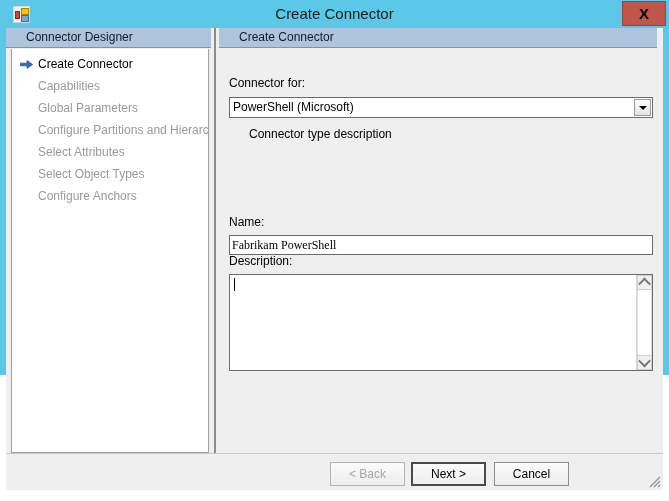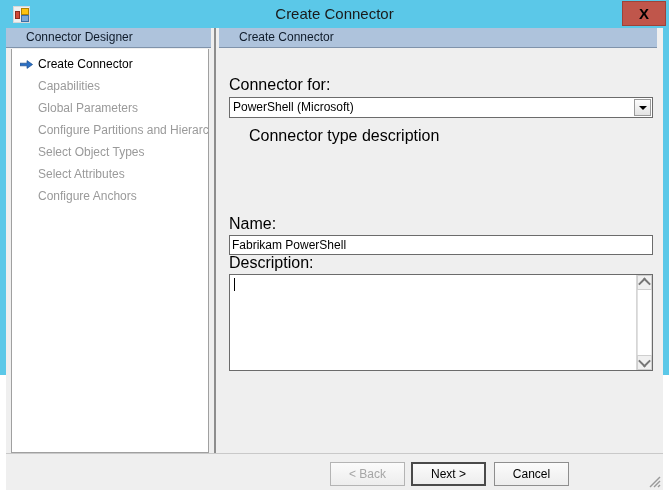--- a/index.html
+++ b/index.html
@@ -178,21 +178,21 @@
   .main-body {
     position: absolute;
     left: 0; top: 21px;
     width: 438px;
     height: 404px;
     background: #EFEFEF;
   }
 
   .field-label {
     position: absolute;
-    font-size: 16px;
+    font-size: 12px;
     color: #000000;
     white-space: nowrap;
   }
 
   
   .combobox {
     position: absolute;
     left: 10px;
     top: 48px;
     width: 424px;
@@ -240,21 +240,21 @@
     top: 186px;
     width: 424px;
     height: 20px;
     background: #ffffff;
     border: 1px solid #6b6b6b;
     box-sizing: border-box;
     padding: 0 2px;
     line-height: 18px;
     font-size: 12px;
     color: #000000;
-    font-family: Liberation Sans, sans-serif;
+    font-family: Liberation Serif, serif;
     outline: none;
     cursor: text;
     white-space: nowrap;
     overflow: hidden;
   }
 
   
   .textarea-wrap {
     position: absolute;
     left: 10px;
@@ -392,25 +392,25 @@
 
         <div class="sidebar-item">
           <span>Global Parameters</span>
         </div>
 
         <div class="sidebar-item">
           <span>Configure Partitions and Hierarchies</span>
         </div>
 
         <div class="sidebar-item">
+          <span>Select Attributes</span>
+        </div>
+
+        <div class="sidebar-item">
           <span>Select Object Types</span>
-        </div>
-
-        <div class="sidebar-item">
-          <span>Select Attributes</span>
         </div>
 
         <div class="sidebar-item">
           <span>Configure Anchors</span>
         </div>
 
       </div>
     </div>
 
     <div class="splitter">

